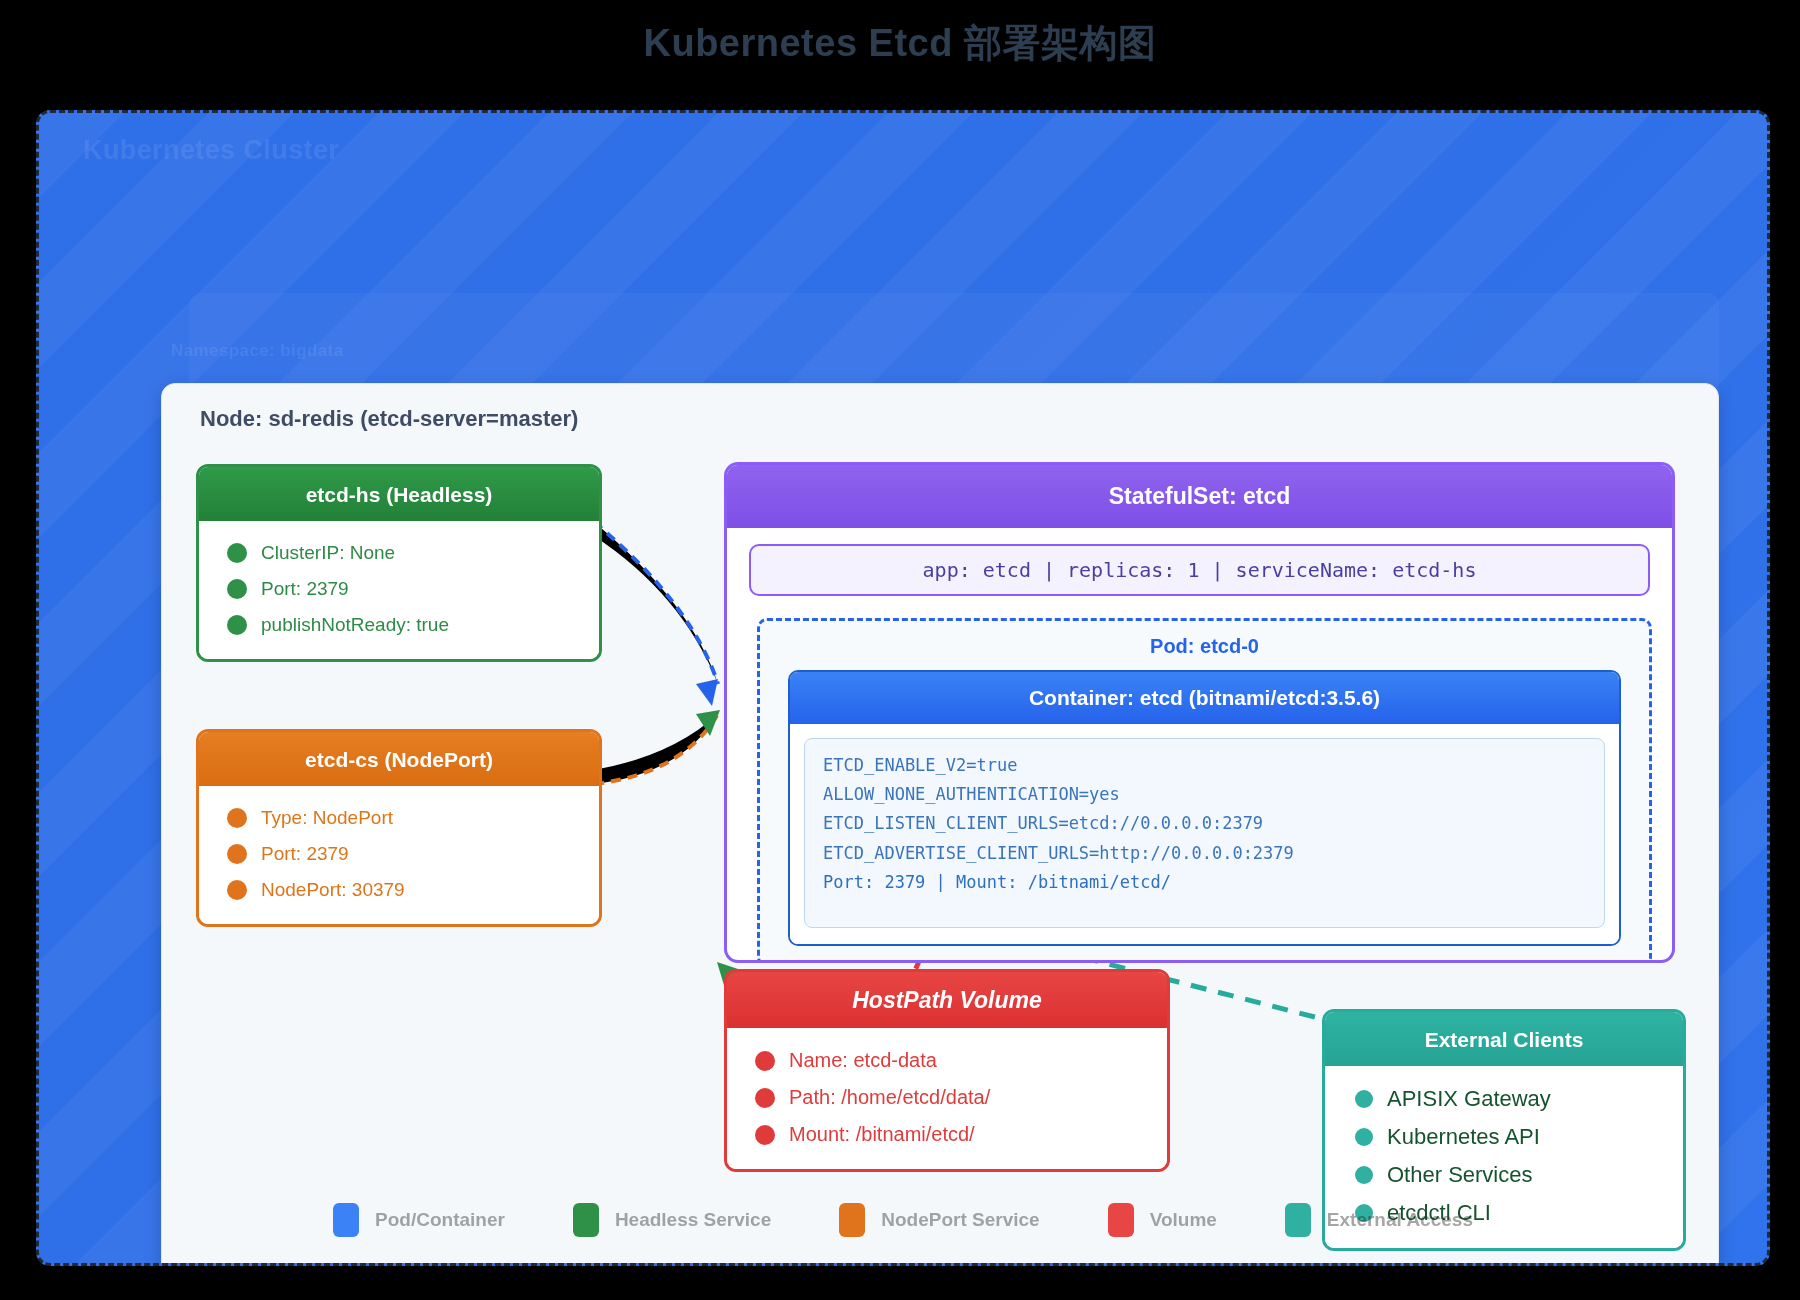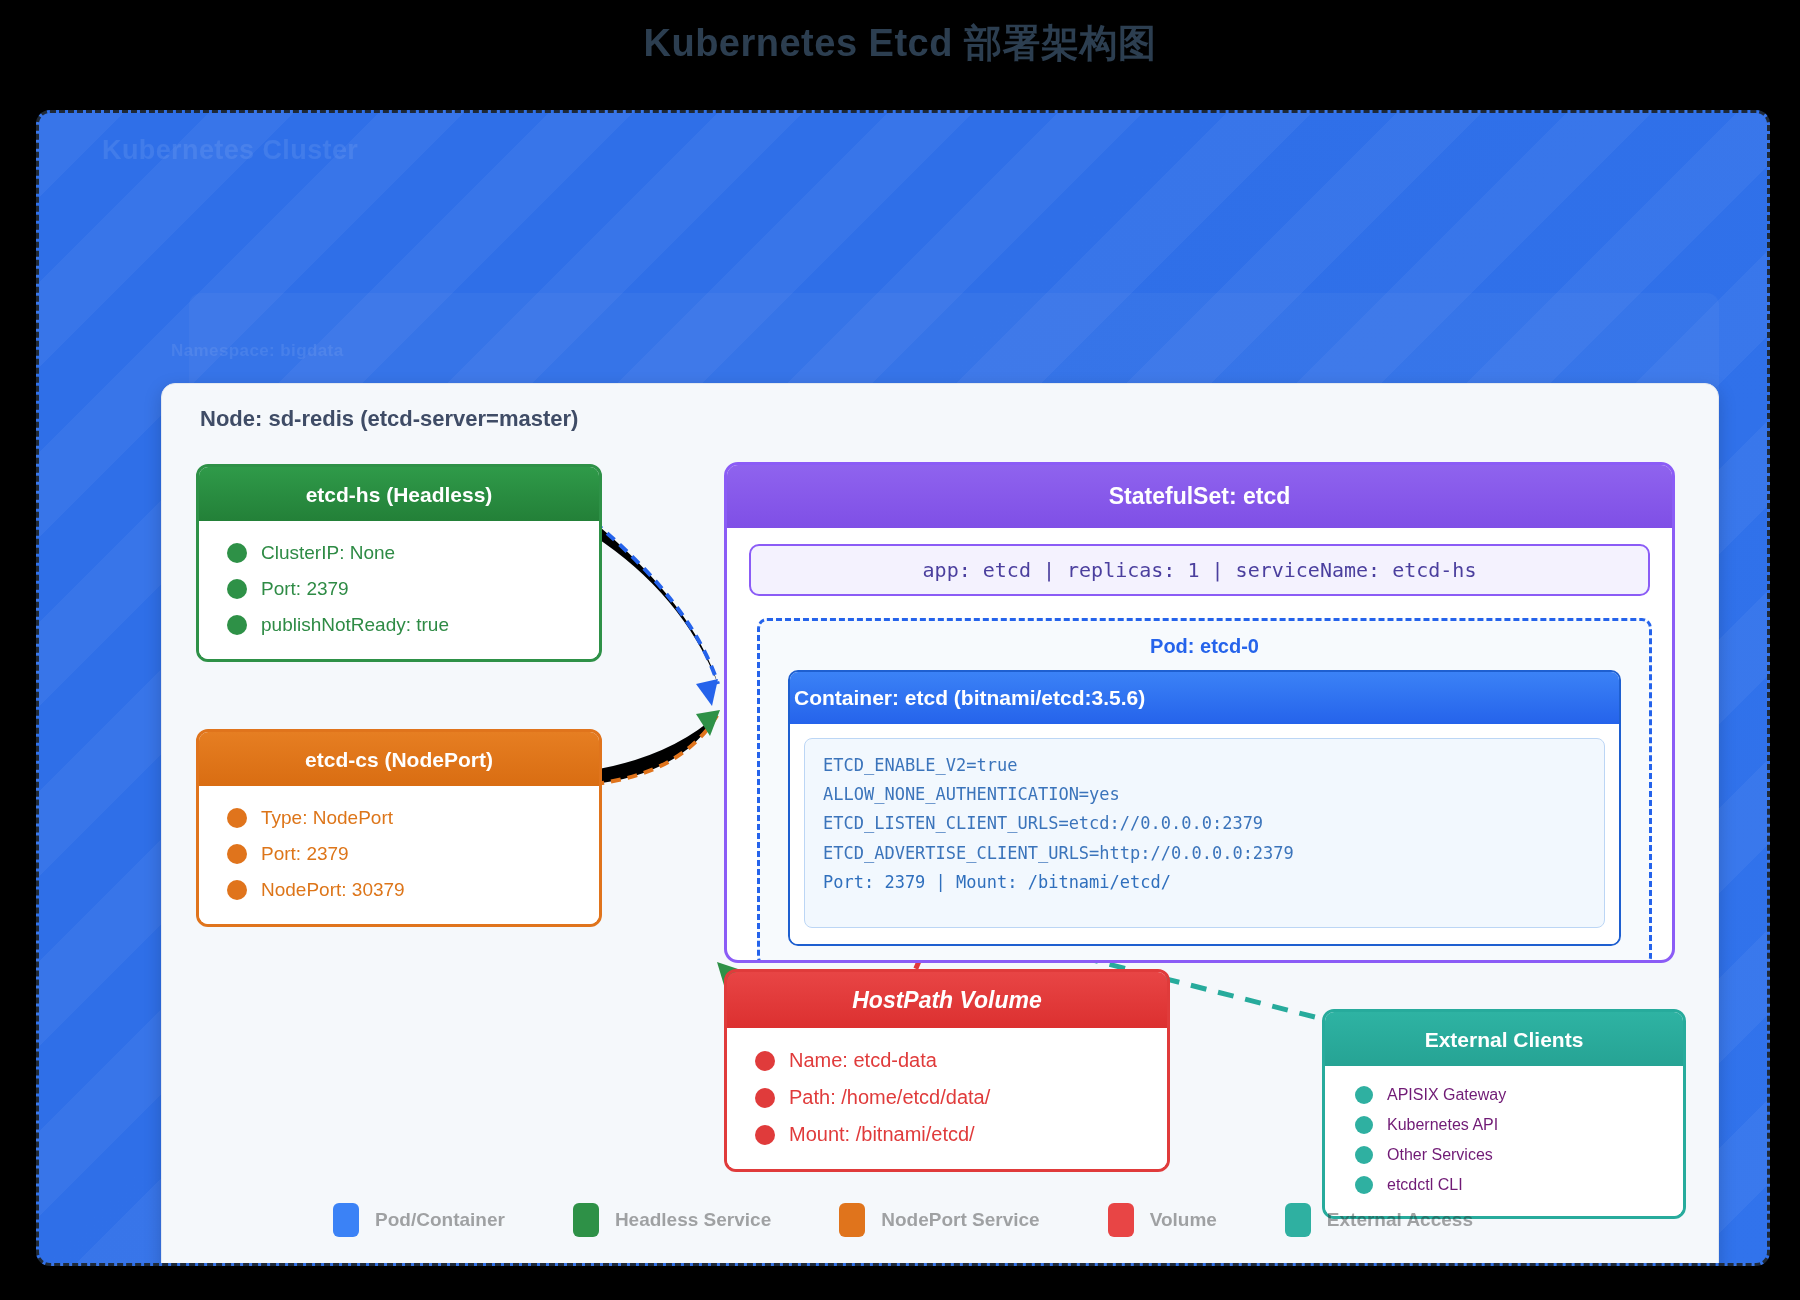--- a/index.html
+++ b/index.html
@@ -28,21 +28,20 @@
         rgba(0,0,0,.0) 60px,
         rgba(0,0,0,.0) 120px),
       linear-gradient(135deg,#2f6fe8 0%,#2f6fe8 40%,#3173ec 100%);
     overflow:hidden;
   }
   .cluster-label{
     position:absolute;left:44px;top:22px;
     font-size:27px;font-weight:bold;
     color:rgba(255,255,255,.09);
     letter-spacing:.4px;
-    margin-left:19px;
   }
   
   .namespace{
     position:absolute;left:150px;top:180px;width:1530px;height:128px;
     background:rgba(255,255,255,.035);
     border-radius:12px;
   }
   .namespace-label{
     position:absolute;left:132px;top:228px;
     font-size:17px;font-weight:bold;
@@ -91,21 +90,21 @@
   
   .c-vol{left:562px;top:585px;width:440px;border:3px solid #e03b3b;}
   .c-vol .card-head{background:linear-gradient(180deg,#e84545 0%,#dc3030 100%);font-size:23px;font-style:italic;}
   .c-vol .dot{background:#e03b3b;}
   .c-vol .row-text{color:#e03b3b;font-size:20px;}
 
   
   .c-ext{left:1160px;top:625px;width:358px;border:3px solid #27ab9c;}
   .c-ext .card-head{background:linear-gradient(180deg,#2eb3a3 0%,#26a394 100%);}
   .c-ext .dot{background:#2fb0a1;width:18px;height:18px;}
-  .c-ext .row-text{color:#701a75;font-size:16px;}
+  .c-ext .row-text{color:#14532d;font-size:22px;}
   .c-ext .row{padding:6px 0 6px 30px;}
 
   
   .sts{
     position:absolute;left:562px;top:78px;width:945px;height:495px;
     border:3px solid #8b5cf6;border-radius:14px;background:#ffffff;
     overflow:hidden;
   }
   .sts-head{
     background:linear-gradient(180deg,#8f63ee 0%,#7f4fe6 100%);
@@ -131,21 +130,21 @@
     text-align:center;font-size:20px;color:#2563eb;font-weight:600;
     padding-bottom:12px;
   }
   .container-box{
     margin:0 28px;
     border-radius:10px;overflow:hidden;
     border:2px solid #1e5fd0;
   }
   .container-head{
     background:linear-gradient(180deg,#3b82f6 0%,#2563eb 100%);
-    color:#fff;font-weight:bold;font-size:21px;text-align:left;
+    color:#fff;font-weight:bold;font-size:21px;text-align:center;
     padding:14px 4px;
   }
   .container-body{background:#ffffff;padding:14px 14px 16px 14px;}
   .envbox{
     border:1px solid #bcd6f5;border-radius:8px;background:#f2f8fe;
     padding:12px 18px 30px 18px;
     font-family:"DejaVu Sans Mono","Liberation Mono",monospace;
     font-size:17px;color:#3b74bb;
     line-height:1.72;
   }

